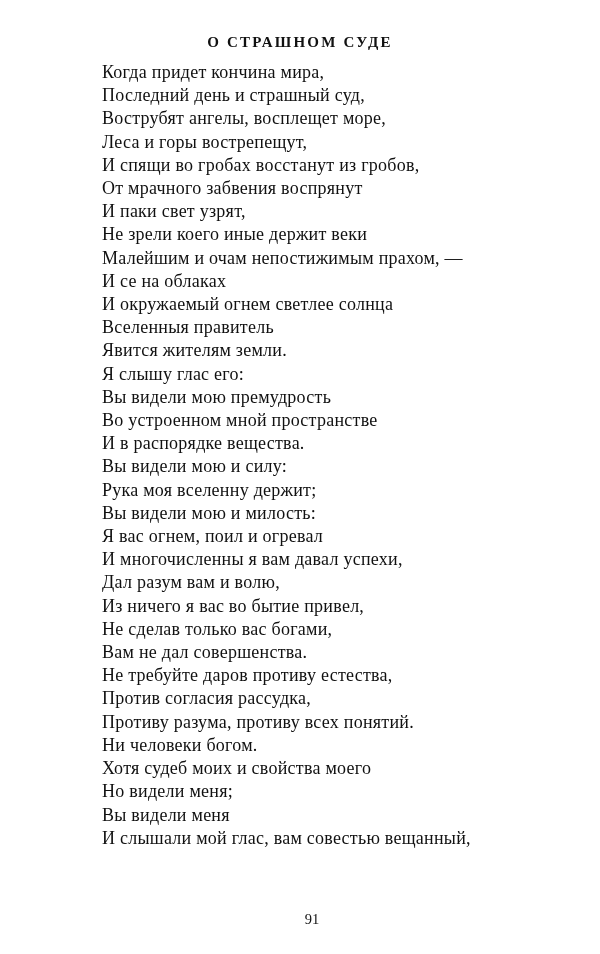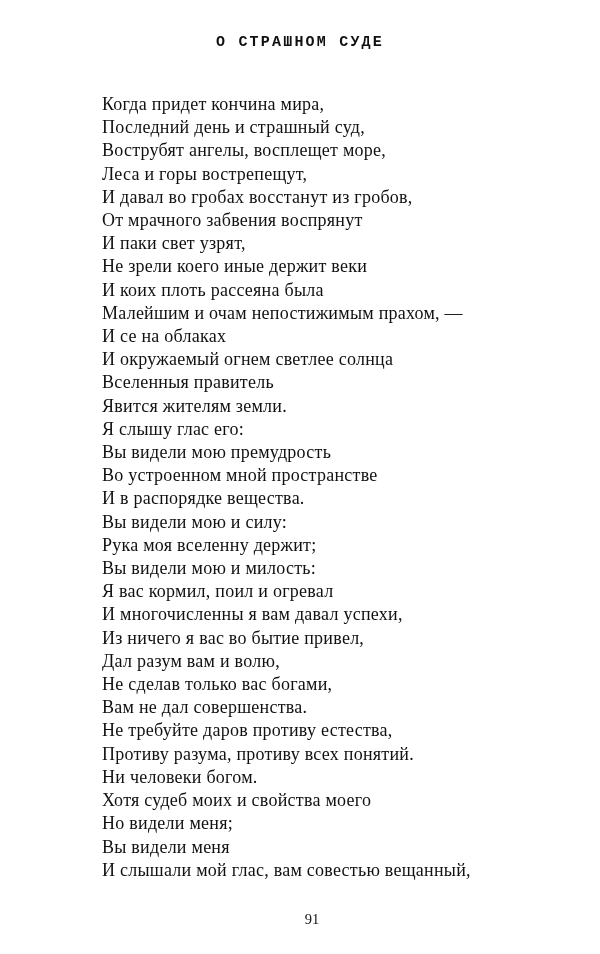--- a/index.html
+++ b/index.html
@@ -20,22 +20,22 @@
     height: 954px;
     box-sizing: border-box;
     padding: 26px 40px 20px 40px;
     position: relative;
   }
   .poem-title {
     text-align: center;
     font-size: 15px;
     letter-spacing: 2.2px;
     font-weight: bold;
-    margin: 8px 0 42px 0;
-    font-family: Liberation Mono, monospace;
+    margin: 8px 0 10px 0;
+    font-family: Liberation Serif, serif;
   }
   .poem-body {
     margin: 0 0 0 62px;
   }
   .line {
     font-size: 18px;
     line-height: 23.2px;
     white-space: pre;
     font-family: "Liberation Serif", serif;
     letter-spacing: 0.25px;
@@ -56,44 +56,44 @@
 
 <div class="page">
 
   <div class="poem-title">О СТРАШНОМ СУДЕ</div>
 
   <div class="poem-body">
     <div class="line">Когда придет кончина мира,</div>
     <div class="line">Последний день и страшный суд,</div>
     <div class="line">Вострубят ангелы, восплещет море,</div>
     <div class="line">Леса и горы вострепещут,</div>
-    <div class="line">И давал во гробах восстанут из гробов,</div>
+    <div class="line">И спящи во гробах восстанут из гробов,</div>
     <div class="line">От мрачного забвения воспрянут</div>
     <div class="line">И паки свет узрят,</div>
     <div class="line">Не зрели коего иные держит веки</div>
-    <div class="line">И коих плоть рассеяна была</div>
     <div class="line">Малейшим и очам непостижимым прахом, —</div>
     <div class="line">И се на облаках</div>
     <div class="line">И окружаемый огнем светлее солнца</div>
     <div class="line">Вселенныя правитель</div>
     <div class="line">Явится жителям земли.</div>
     <div class="line">Я слышу глас его:</div>
     <div class="line">Вы видели мою премудрость</div>
     <div class="line">Во устроенном мной пространстве</div>
     <div class="line">И в распорядке вещества.</div>
     <div class="line">Вы видели мою и силу:</div>
     <div class="line">Рука моя вселенну держит;</div>
     <div class="line">Вы видели мою и милость:</div>
-    <div class="line">Я вас кормил, поил и огревал</div>
+    <div class="line">Я вас огнем, поил и огревал</div>
     <div class="line">И многочисленны я вам давал успехи,</div>
+    <div class="line">Дал разум вам и волю,</div>
     <div class="line">Из ничего я вас во бытие привел,</div>
-    <div class="line">Дал разум вам и волю,</div>
     <div class="line">Не сделав только вас богами,</div>
     <div class="line">Вам не дал совершенства.</div>
     <div class="line">Не требуйте даров противу естества,</div>
+    <div class="line">Против согласия рассудка,</div>
     <div class="line">Противу разума, противу всех понятий.</div>
     <div class="line">Ни человеки богом.</div>
     <div class="line">Хотя судеб моих и свойства моего</div>
     <div class="line">Но видели меня;</div>
     <div class="line">Вы видели меня</div>
     <div class="line">И слышали мой глас, вам совестью вещанный,</div>
 
   </div>
 
   <div class="page-number">91</div>

